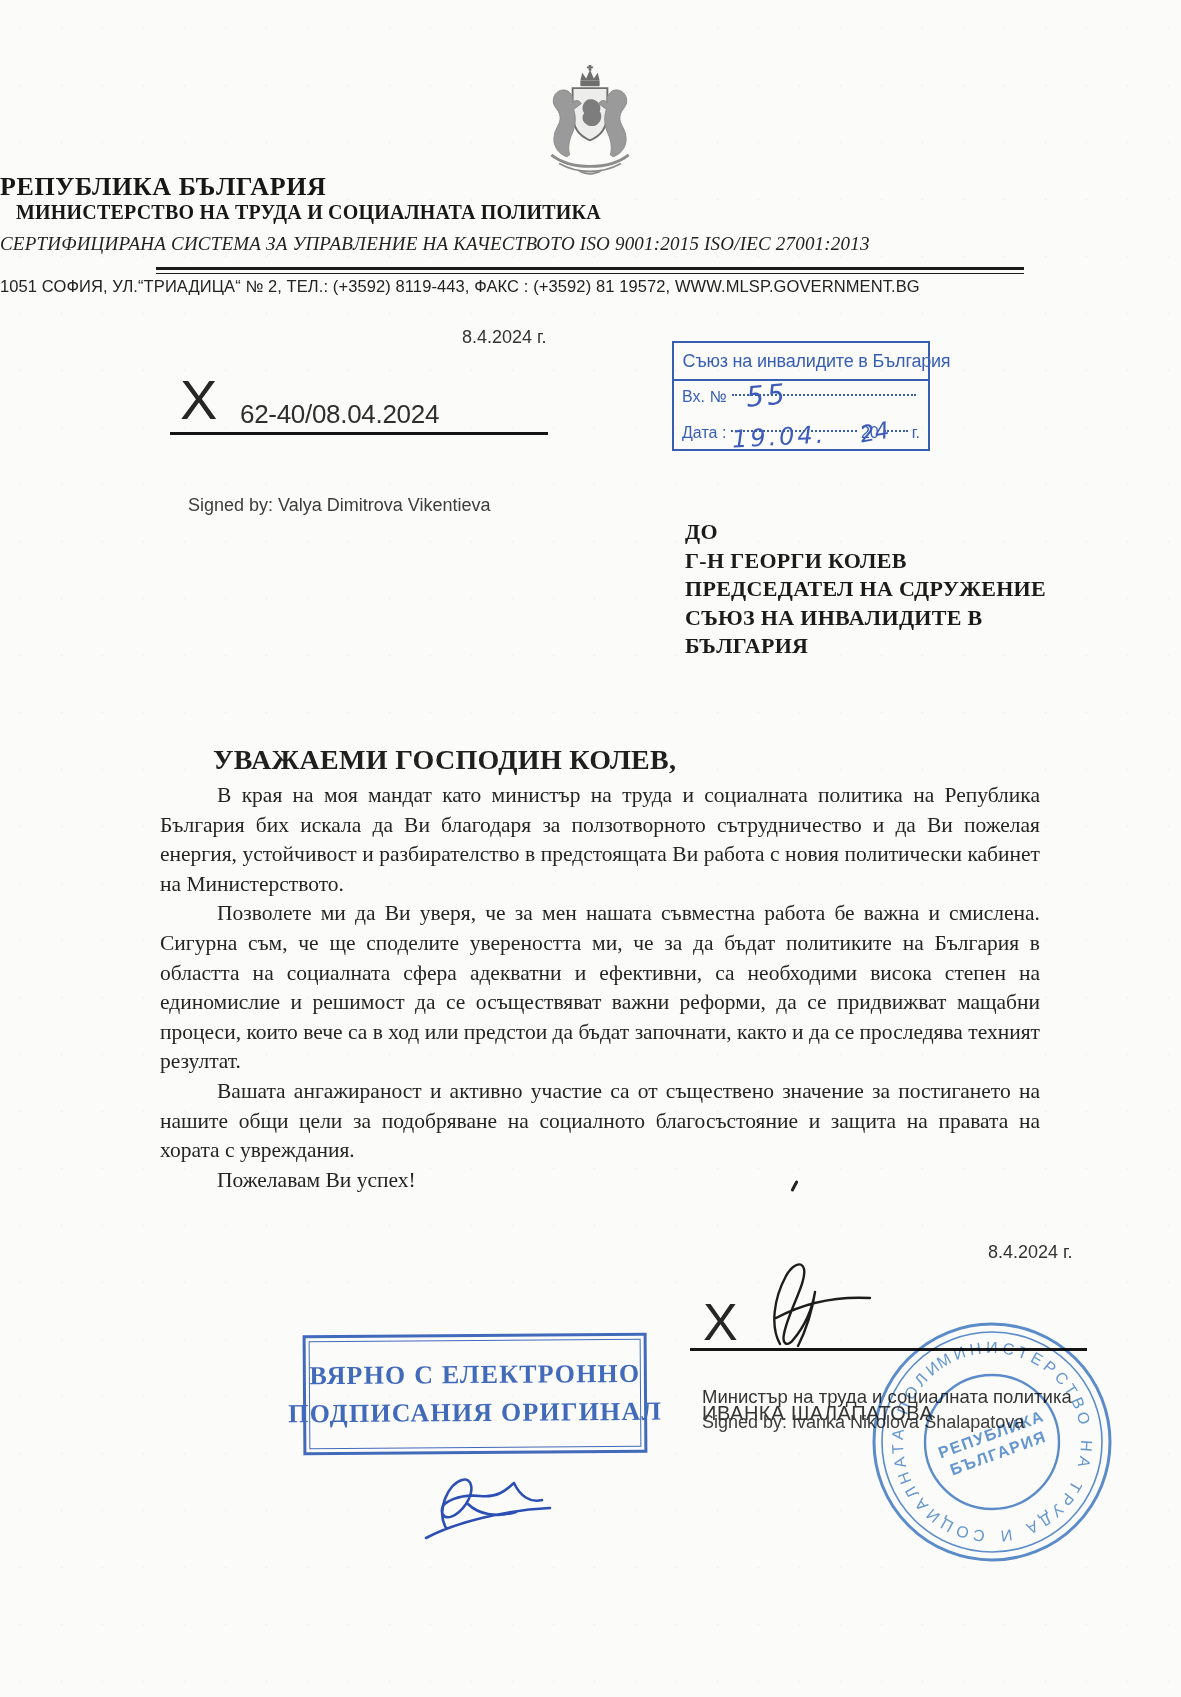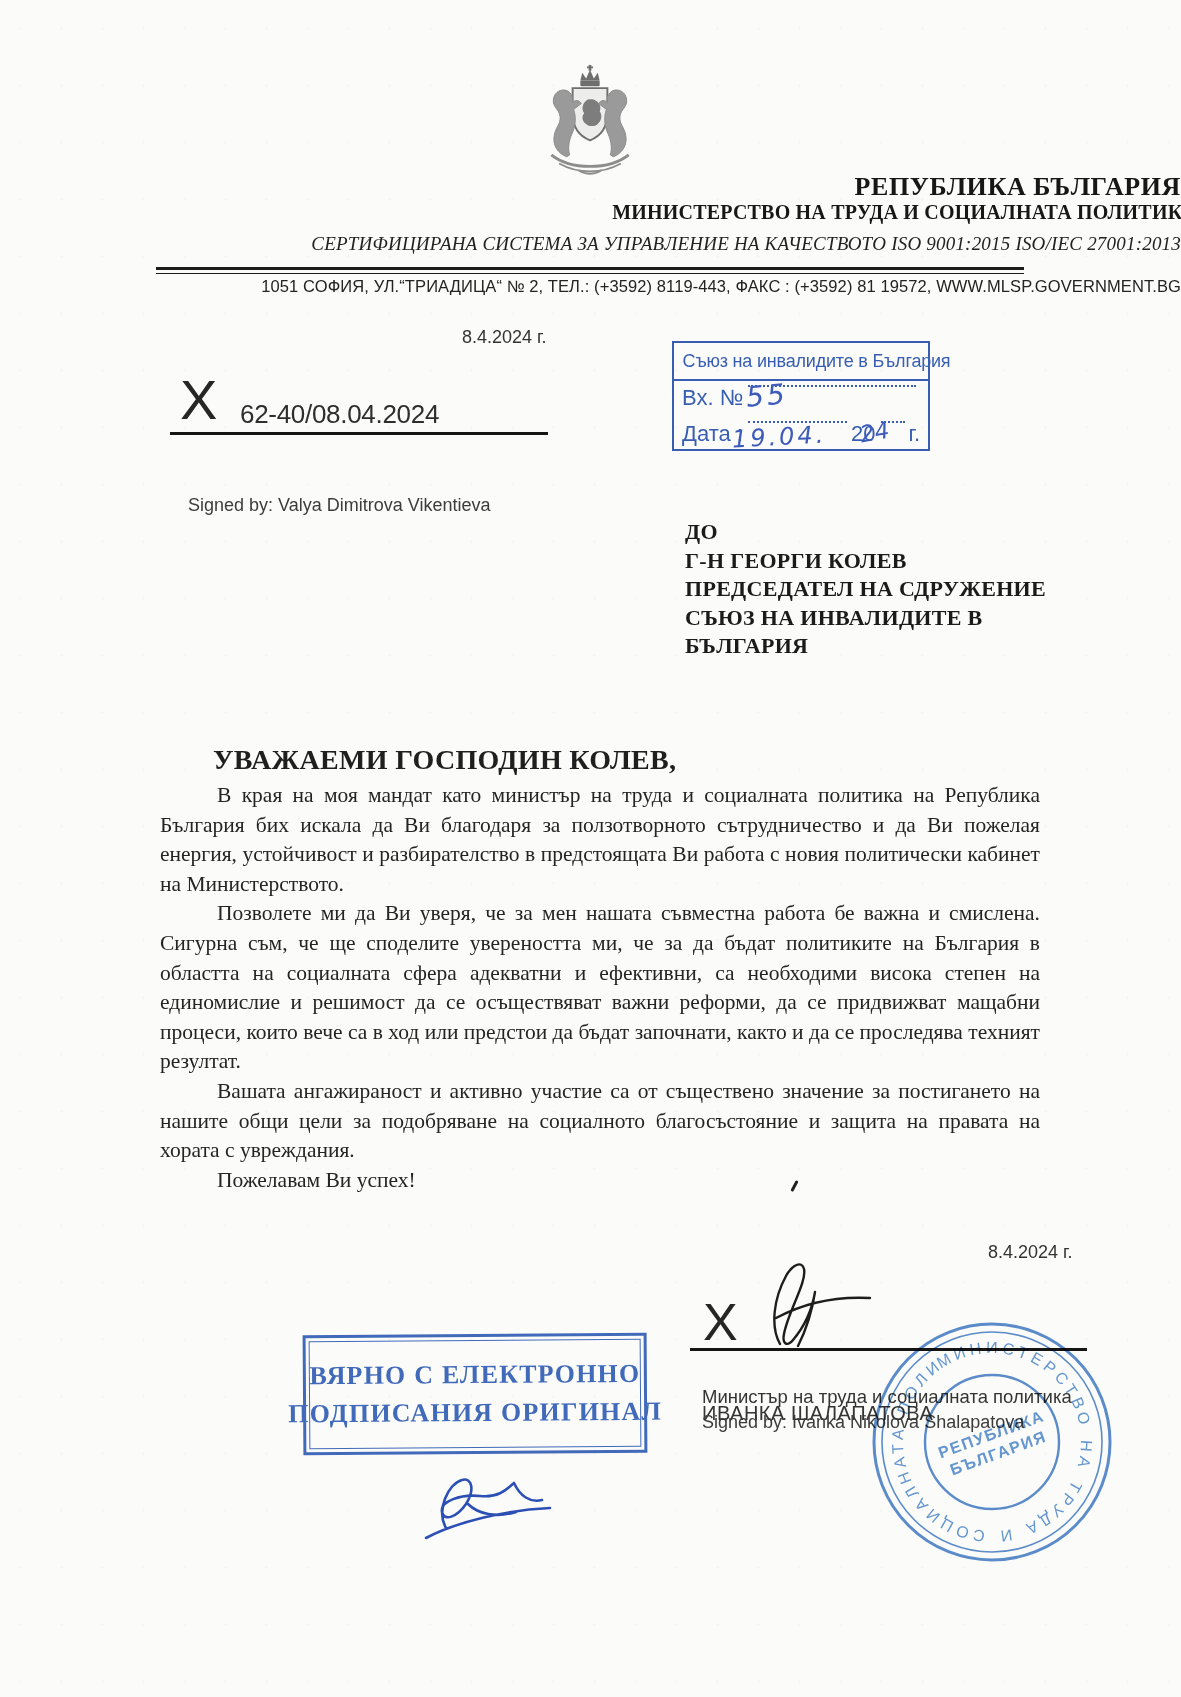--- a/index.html
+++ b/index.html
@@ -7,21 +7,21 @@
   .page{
     position:relative;width:1181px;height:1697px;margin:0 auto;
     background:#fbfbf9;
     background-image:radial-gradient(rgba(0,0,0,0.025) 1px, transparent 1.2px);
     background-size:41px 57px;
     overflow:hidden;
     font-family:"Liberation Serif","DejaVu Serif",serif;
     color:#1f1f1f;
   }
   .abs{position:absolute;}
-  .center{left:0;width:100%;text-align:right;}
+  .center{left:0;width:100%;text-align:left;}
   
   .republic{top:172px;font-size:26px;font-weight:bold;letter-spacing:.6px;color:#171717;}
   .ministry{top:201px;font-size:20px;font-weight:bold;letter-spacing:.2px;color:#171717;padding-left:16px;}
   .certline{top:233px;font-size:19px;font-style:italic;letter-spacing:.2px;color:#222;}
   .rule{left:156px;top:267px;width:868px;height:3px;border-top:3px solid #1c1c1c;border-bottom:1.5px solid #1c1c1c;}
   .addrline{top:277px;font-size:16.5px;font-family:"Liberation Sans","DejaVu Sans",sans-serif;color:#232323;letter-spacing:.1px;}
   
   .sans{font-family:"Liberation Sans","DejaVu Sans",sans-serif;}
   .date-top{left:462px;top:327px;font-size:18px;color:#333;}
   .xmark-top{left:180px;top:372px;font-size:56px;font-weight:500;color:#262626;line-height:1;}
@@ -29,21 +29,21 @@
   .reg-underline{left:170px;top:432px;width:378px;height:0;border-top:3.5px solid #151515;}
   .signedby-top{left:188px;top:495px;font-size:18px;color:#3c3c3c;}
   
   .stampbox{
     left:672px;top:341px;width:258px;height:110px;
     border:2.5px solid #2953ae;color:#2953ae;
     font-family:"Liberation Sans","DejaVu Sans",sans-serif;
     box-sizing:border-box;opacity:.93;
   }
   .stampbox .org{height:36px;border-bottom:2.5px solid #2953ae;display:flex;align-items:center;justify-content:center;font-size:18px;white-space:nowrap;letter-spacing:-.2px;padding-left:31px;}
-  .srow{display:flex;align-items:flex-start;padding:4px 8px;height:36px;box-sizing:border-box;font-size:22px;}
+  .srow{display:flex;align-items:center;padding:4px 8px;height:36px;box-sizing:border-box;font-size:16px;}
   .srow .lbl{padding-bottom:4px;white-space:nowrap;}
   .leader{flex:1;border-bottom:2.5px dotted #2953ae;margin:0 4px 9px 5px;}
   .leader.short{flex:0 0 24px;}
   .hand{position:absolute;font-family:"DejaVu Sans",sans-serif;font-style:italic;color:#2f4fb5;}
   .hand-55{left:72px;top:36px;font-size:28px;letter-spacing:3px;transform:rotate(-5deg);}
   .hand-date{left:58px;top:80px;font-size:24px;letter-spacing:3px;transform:rotate(-3deg);}
   .hand-year{left:186px;top:76px;font-size:23px;transform:rotate(-10deg);}
   
   .recipient{left:685px;top:518px;font-size:22px;font-weight:bold;line-height:28.6px;letter-spacing:.3px;color:#1b1b1b;}
   

